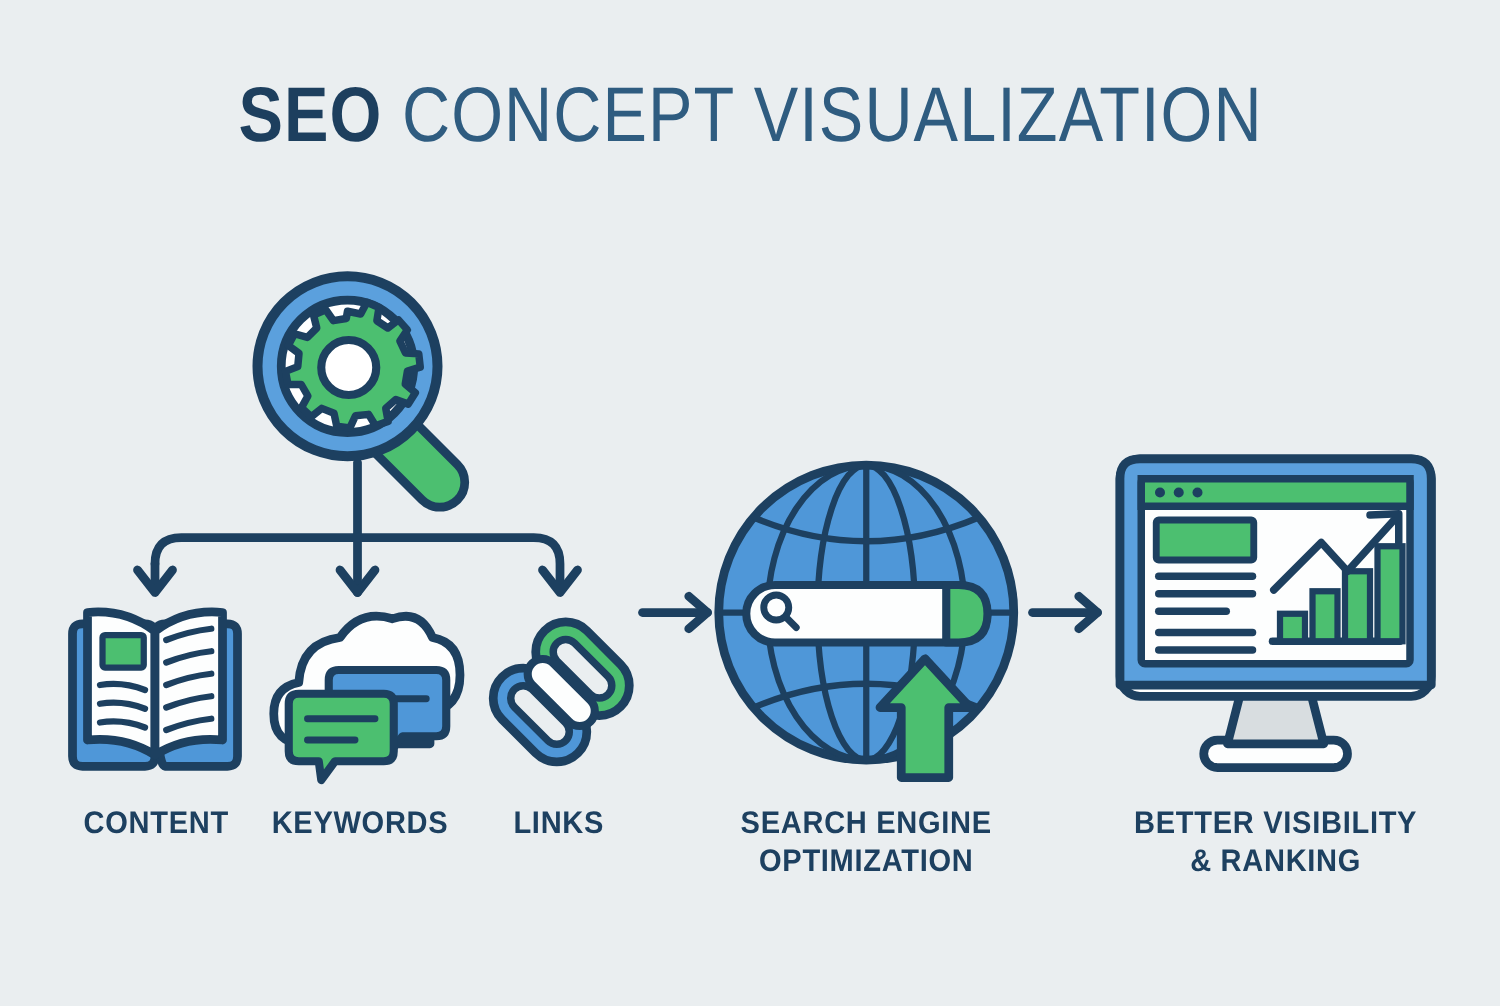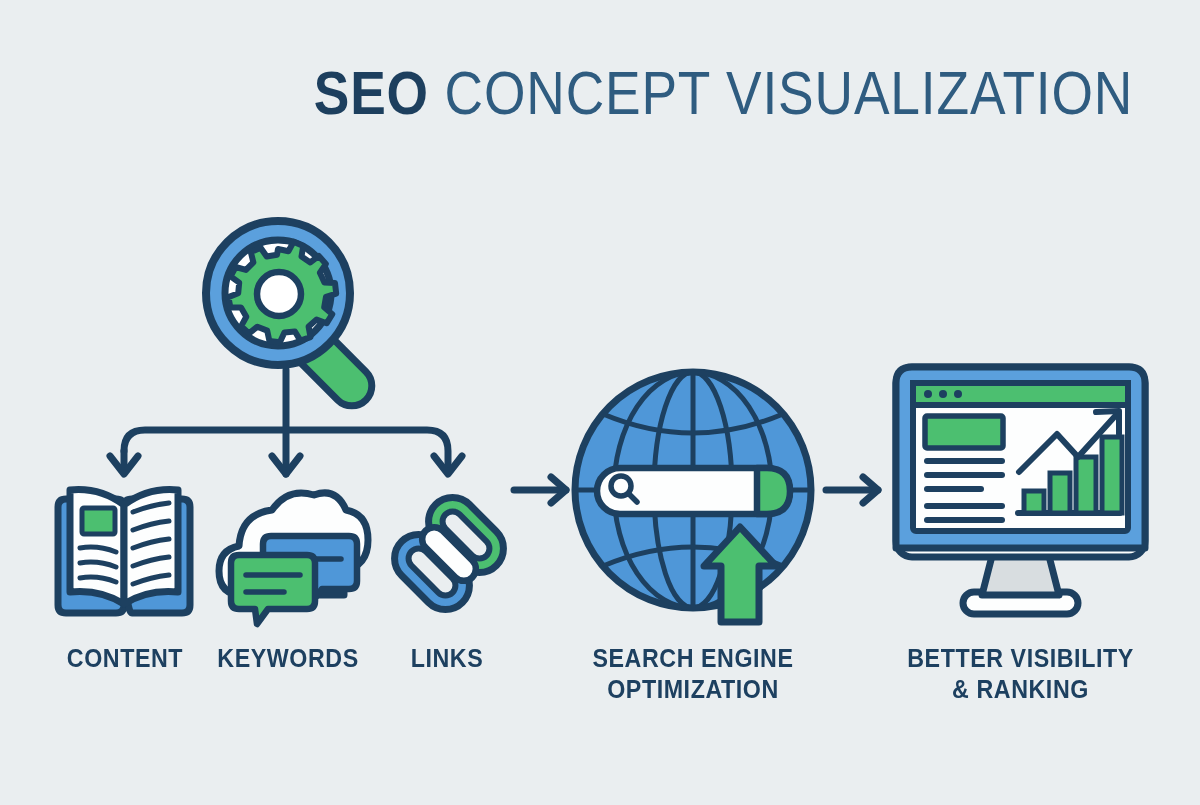--- a/index.html
+++ b/index.html
@@ -20,21 +20,21 @@
     left: 0;
     top: 0;
     width: 1200px;
     height: 805px;
   }
   .title-wrap {
     position: absolute;
     left: 0;
     top: 62px;
     width: 1200px;
-    text-align: right;
+    text-align: center;
     line-height: 1;
   }
   .title-text {
     font-family: "Liberation Sans Narrow", "Liberation Sans", sans-serif;
     font-size: 62px;
     letter-spacing: 1px;
     color: #234b6e;
     white-space: nowrap;
     transform: scaleX(0.86);
     transform-origin: center center;

